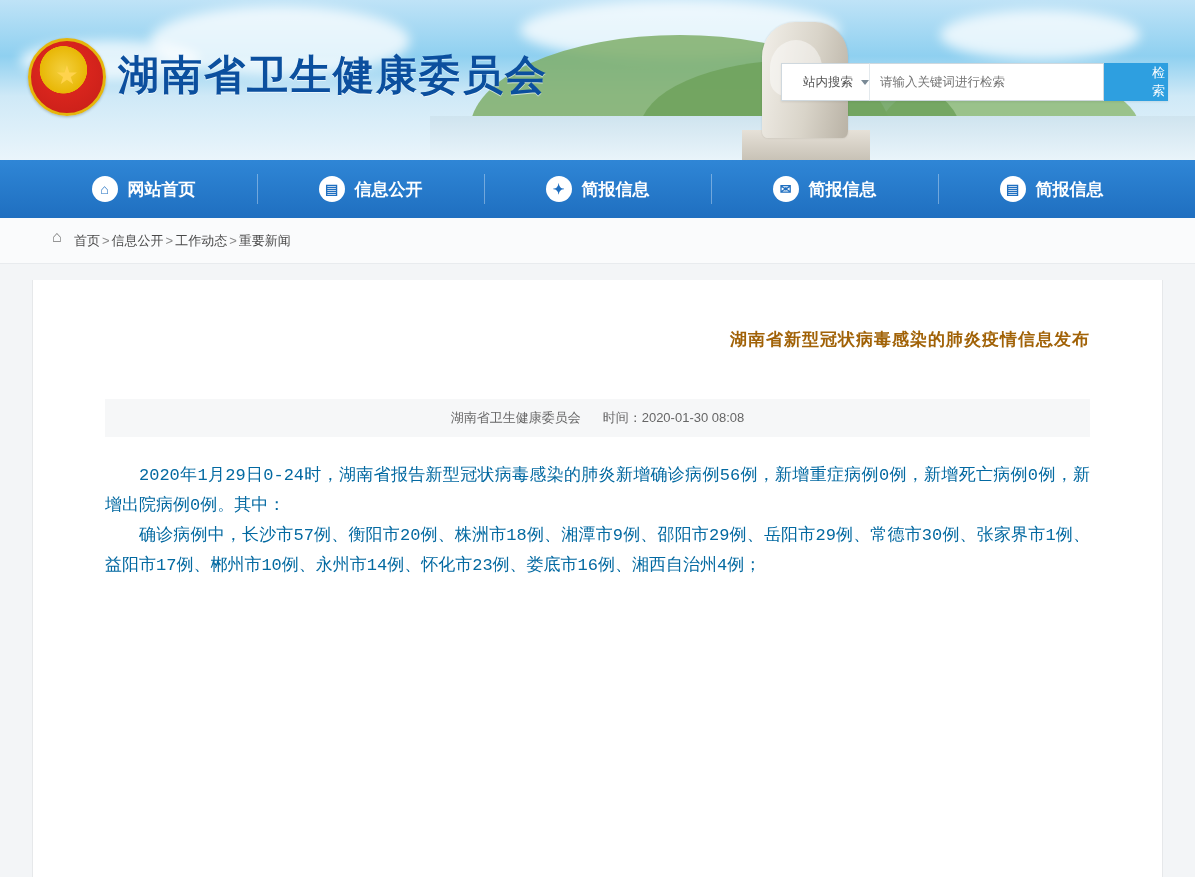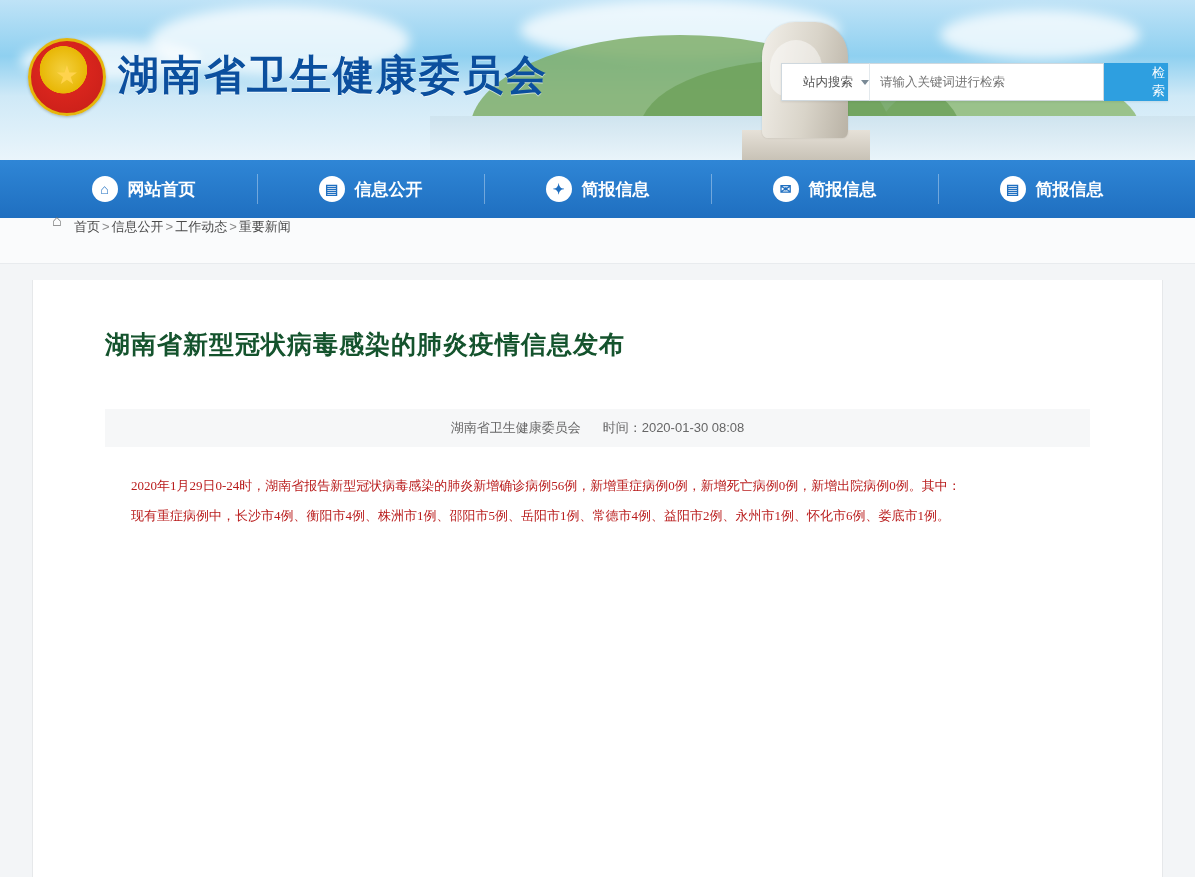--- a/index.html
+++ b/index.html
@@ -184,21 +184,21 @@
     line-height: 1;
   }
 
   
   .crumb-wrap {
     width: 1195px;
     height: 46px;
     background: #fafbfc;
     border-bottom: 1px solid #e8ebee;
     display: flex;
-    align-items: flex-start;
+    align-items: center;
     padding-left: 52px;
     font-size: 13px;
     color: #4a4a4a;
   }
   .home-ico {
     display: inline-block;
     width: 14px; height: 14px;
     margin-right: 8px;
     position: relative;
   }
@@ -221,46 +221,46 @@
   .paper {
     background: #fff;
     width: 1131px;
     height: 600px;
     border: 1px solid #e6e8ea;
     border-top: none;
     padding: 44px 72px 0 72px;
     position: relative;
   }
   .art-title {
-    text-align: left;
-    font-size: 25px;
+    text-align: right;
+    font-size: 17px;
     font-weight: bold;
-    color: #14532d;
+    color: #a16207;
     letter-spacing: 1px;
     font-family: "DejaVu Sans","Liberation Sans", sans-serif;
     margin-top: 4px;
   }
   .meta {
     margin-top: 48px;
     height: 38px;
     background: #f6f7f8;
     display: flex;
     align-items: center;
     justify-content: center;
     gap: 22px;
     font-size: 13px;
     color: #666;
   }
   .body-text {
     margin-top: 24px;
-    font-size: 13px;
+    font-size: 17px;
     line-height: 30px;
-    color: #b91c1c;
+    color: #0369a1;
     text-align: justify;
-    font-family: Liberation Serif, serif;
+    font-family: Liberation Mono, monospace;
   }
   .body-text p { text-indent: 2em; }
 </style>
 </head>
 <body>
 
 <div class="banner">
   <div class="sky-cloud c1"></div>
   <div class="sky-cloud c2"></div>
   <div class="sky-cloud c3"></div>
@@ -326,16 +326,16 @@
 
     <div class="meta">
       <span>湖南省卫生健康委员会</span>
       <span>
         <span>时间：</span><span>2020-01-30 08:08</span>
       </span>
     </div>
 
     <div class="body-text">
       <p>2020年1月29日0-24时，湖南省报告新型冠状病毒感染的肺炎新增确诊病例56例，新增重症病例0例，新增死亡病例0例，新增出院病例0例。其中：</p>
-      <p>现有重症病例中，长沙市4例、衡阳市4例、株洲市1例、邵阳市5例、岳阳市1例、常德市4例、益阳市2例、永州市1例、怀化市6例、娄底市1例。</p>
+      <p>确诊病例中，长沙市57例、衡阳市20例、株洲市18例、湘潭市9例、邵阳市29例、岳阳市29例、常德市30例、张家界市1例、益阳市17例、郴州市10例、永州市14例、怀化市23例、娄底市16例、湘西自治州4例；</p>
     </div>
   </div>
 </div>
 
 </body></html>

